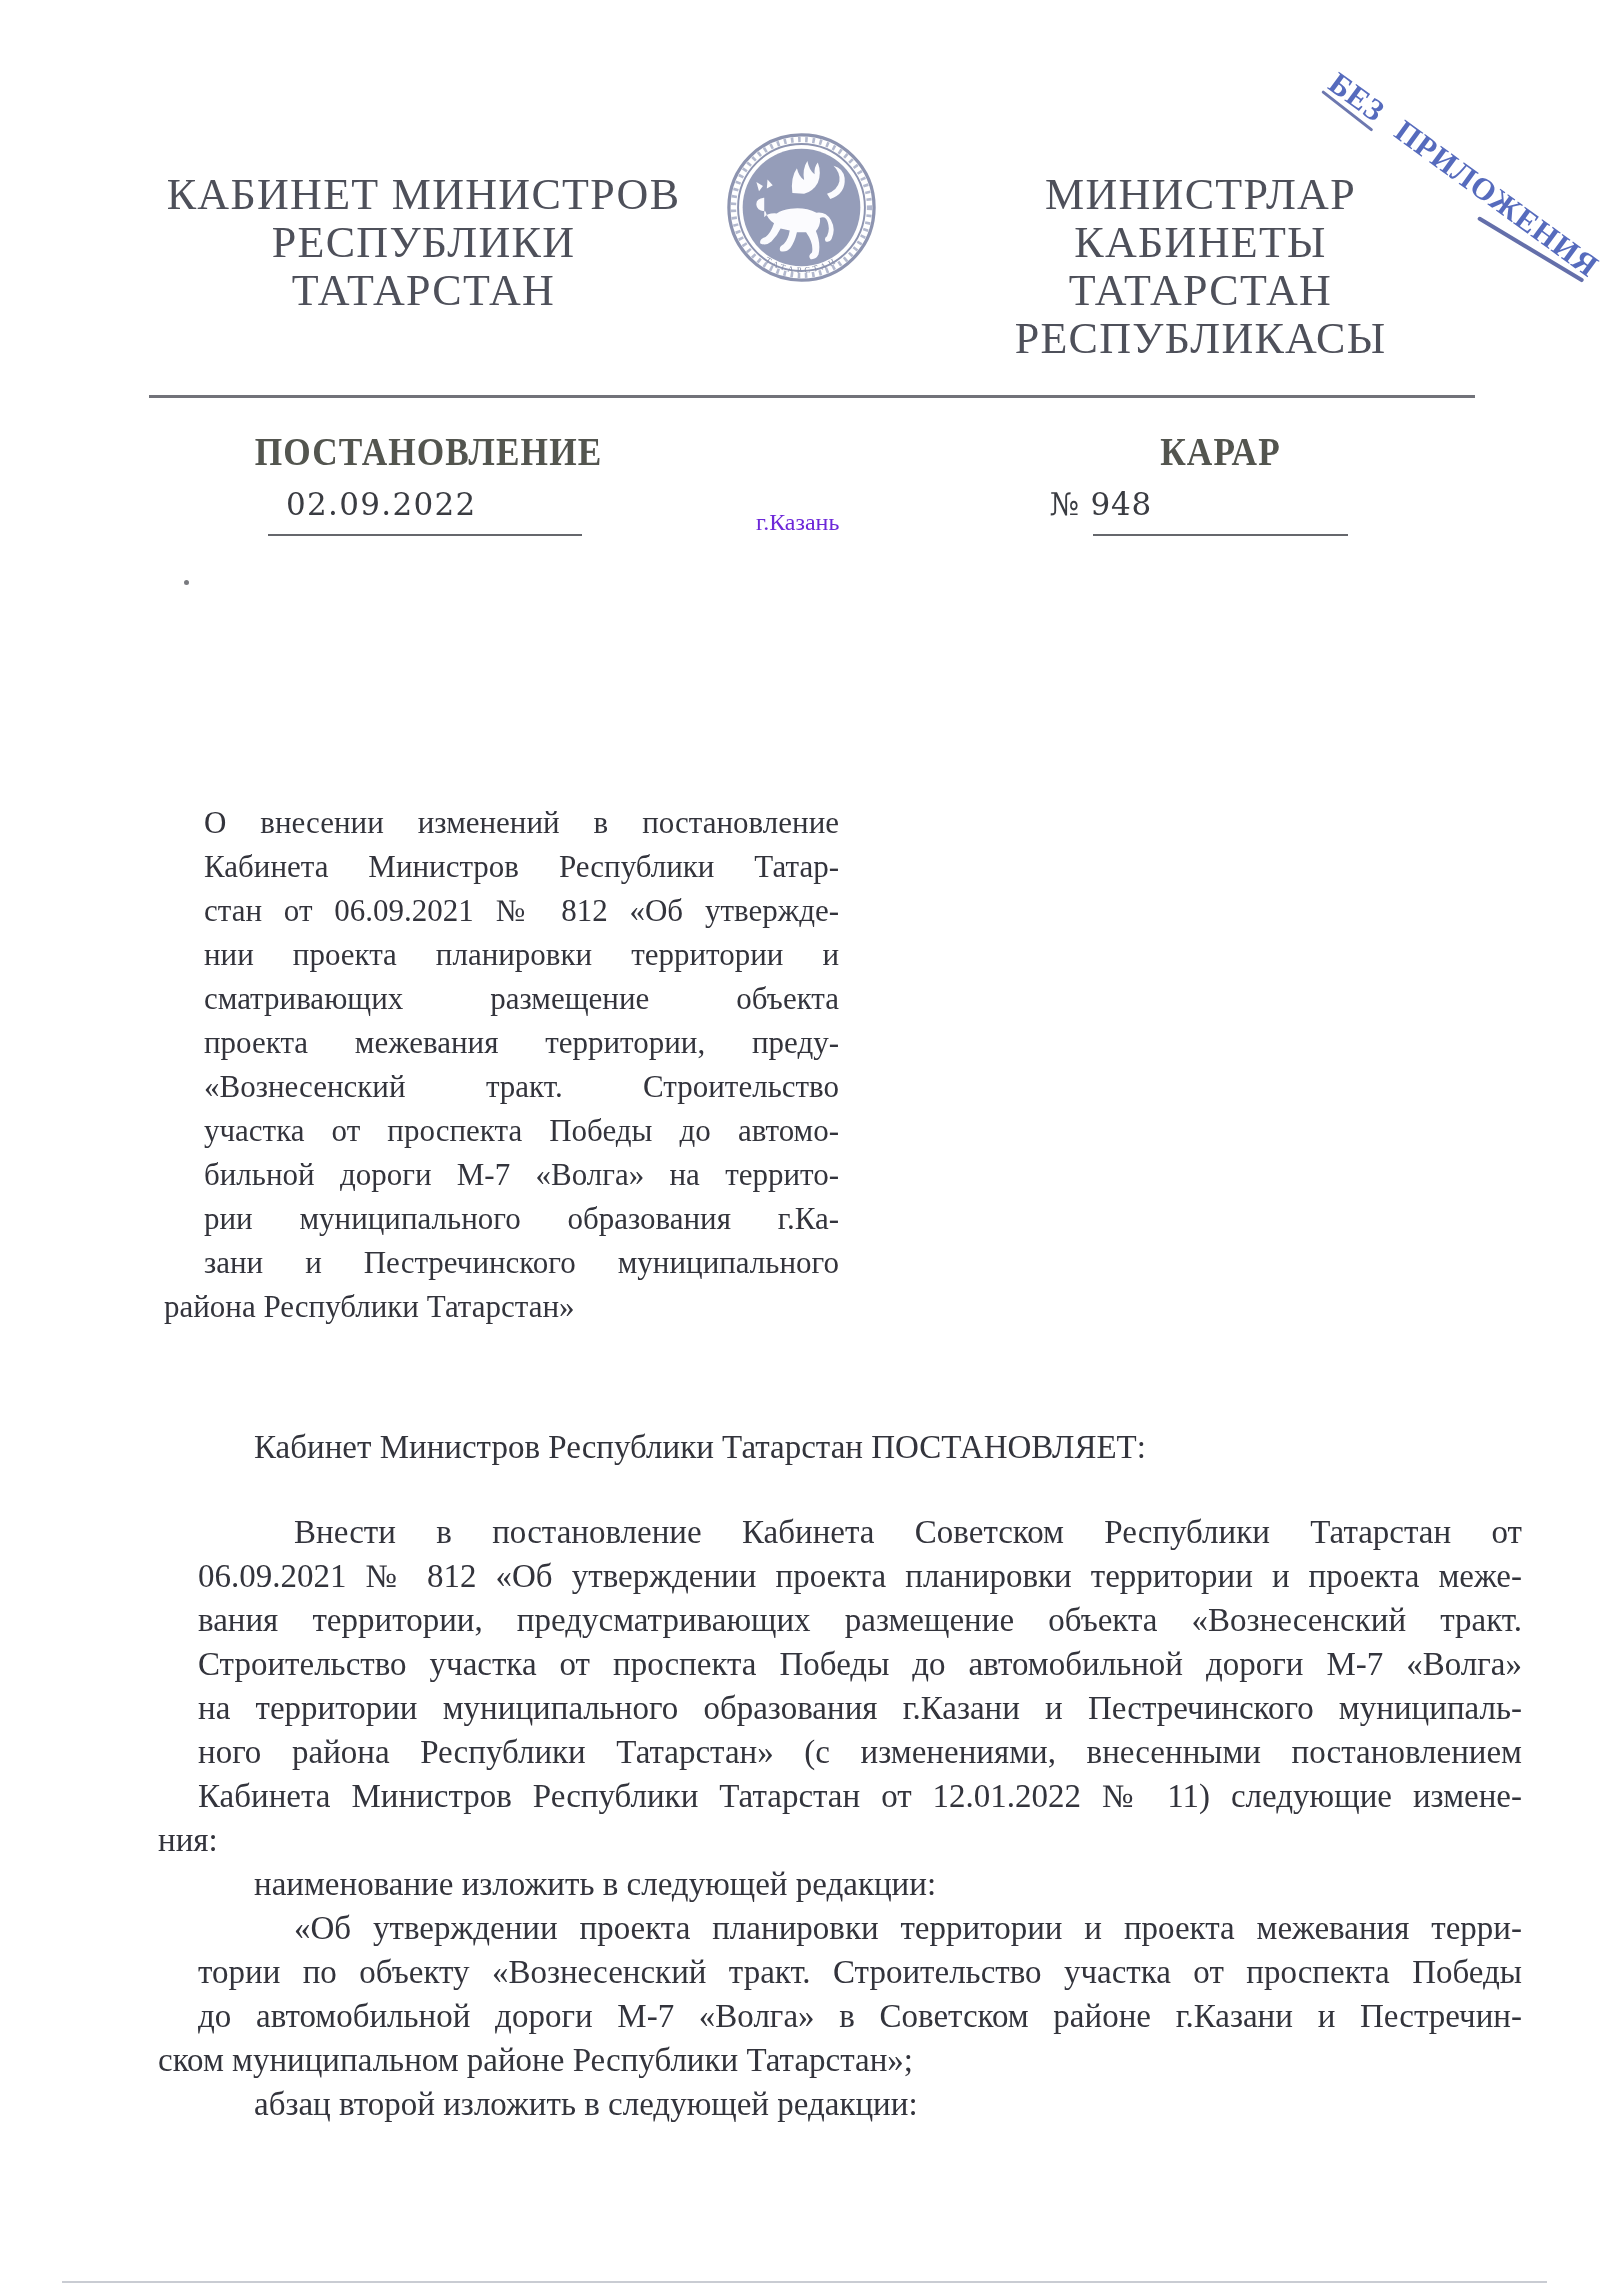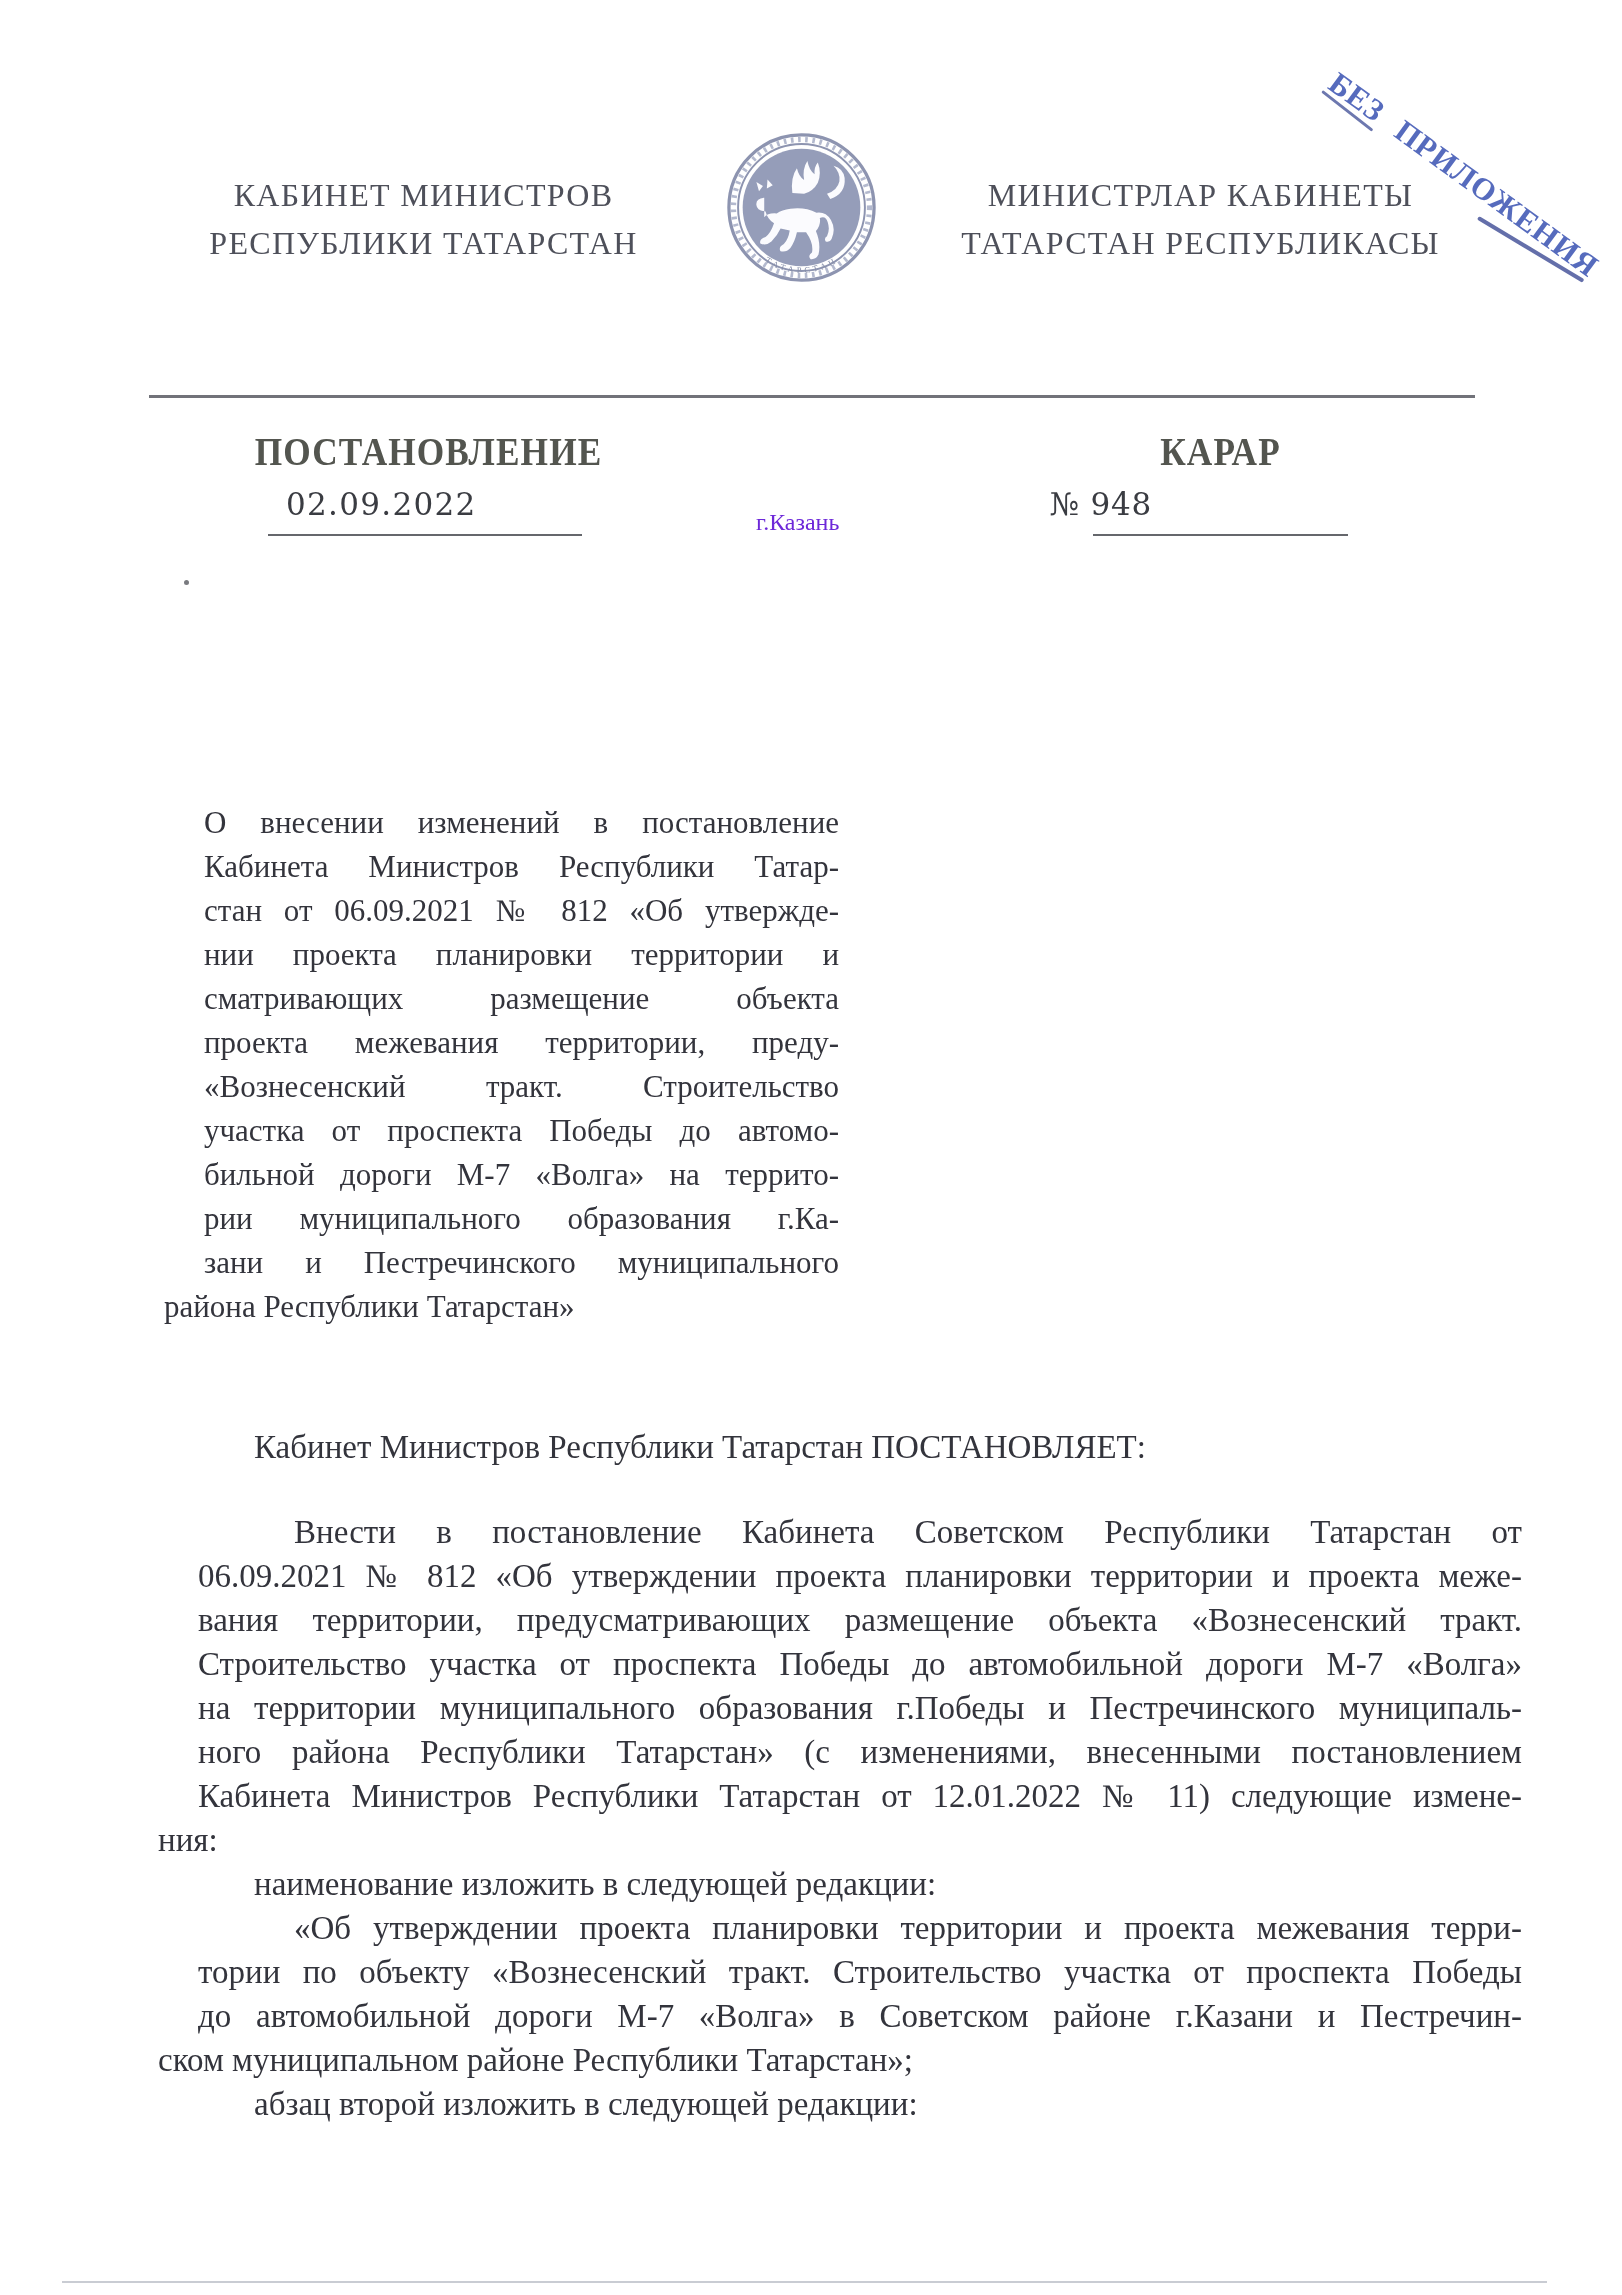--- a/index.html
+++ b/index.html
@@ -9,21 +9,21 @@
     margin:0 auto;
     background:#ffffff;
     font-family:"Liberation Serif","DejaVu Serif",serif;
     color:#33343c;
     overflow:hidden;
   }
 
   
   .org{
     position:absolute;top:171px;width:543px;
-    text-align:center;font-size:32px;line-height:48px;
+    text-align:center;font-size:44px;line-height:48px;
     letter-spacing:1.3px;color:#4e505a;
   }
   .org-left{left:152px;}
   .org-right{left:929px;}
 
   .emblem{position:absolute;left:725px;top:131px;width:153px;height:153px;}
   .emblem svg{width:100%;height:100%;}
 
   
   .stamp-text{
@@ -151,21 +151,21 @@
       <div class="line">района Республики Татарстан»</div>
     </div>
 
   <div class="resolution">Кабинет Министров Республики Татарстан ПОСТАНОВЛЯЕТ:</div>
 
   <div class="bodytext">
       <div class="line j ind">Внести в постановление Кабинета Советском Республики Татарстан от</div>
       <div class="line j">06.09.2021 № 812 «Об утверждении проекта планировки территории и проекта меже-</div>
       <div class="line j">вания территории, предусматривающих размещение объекта «Вознесенский тракт.</div>
       <div class="line j">Строительство участка от проспекта Победы до автомобильной дороги М-7 «Волга»</div>
-      <div class="line j">на территории муниципального образования г.Победы и Пестречинского муниципаль-</div>
+      <div class="line j">на территории муниципального образования г.Казани и Пестречинского муниципаль-</div>
       <div class="line j">ного района Республики Татарстан» (с изменениями, внесенными постановлением</div>
       <div class="line j">Кабинета Министров Республики Татарстан от 12.01.2022 № 11) следующие измене-</div>
       <div class="line">ния:</div>
       <div class="line ind">наименование изложить в следующей редакции:</div>
       <div class="line j ind">«Об утверждении проекта планировки территории и проекта межевания терри-</div>
       <div class="line j">тории по объекту «Вознесенский тракт. Строительство участка от проспекта Победы</div>
       <div class="line j">до автомобильной дороги М-7 «Волга» в Советском районе г.Казани и Пестречин-</div>
       <div class="line">ском муниципальном районе Республики Татарстан»;</div>
       <div class="line ind">абзац второй изложить в следующей редакции:</div>
     </div>

